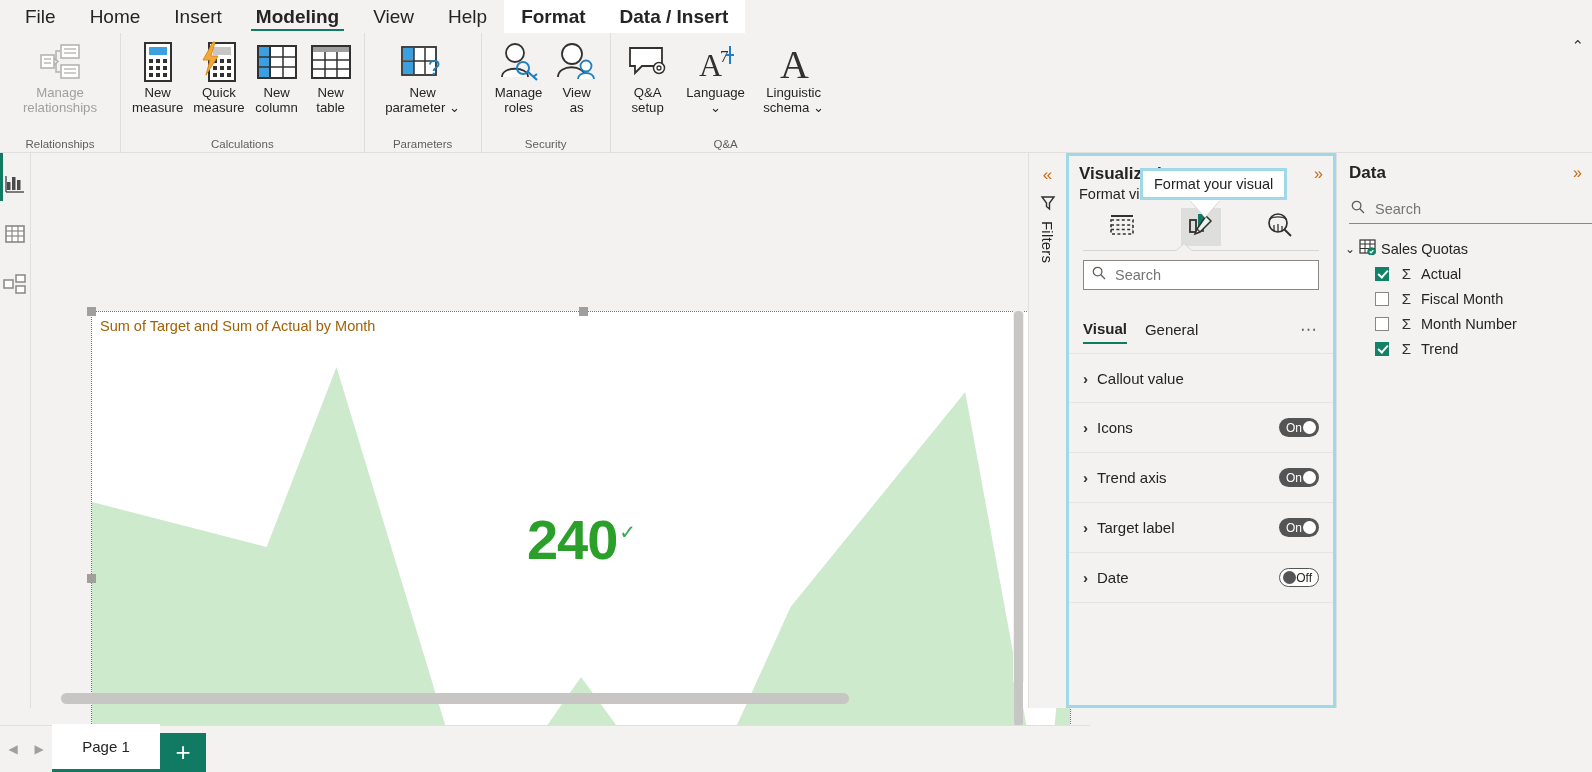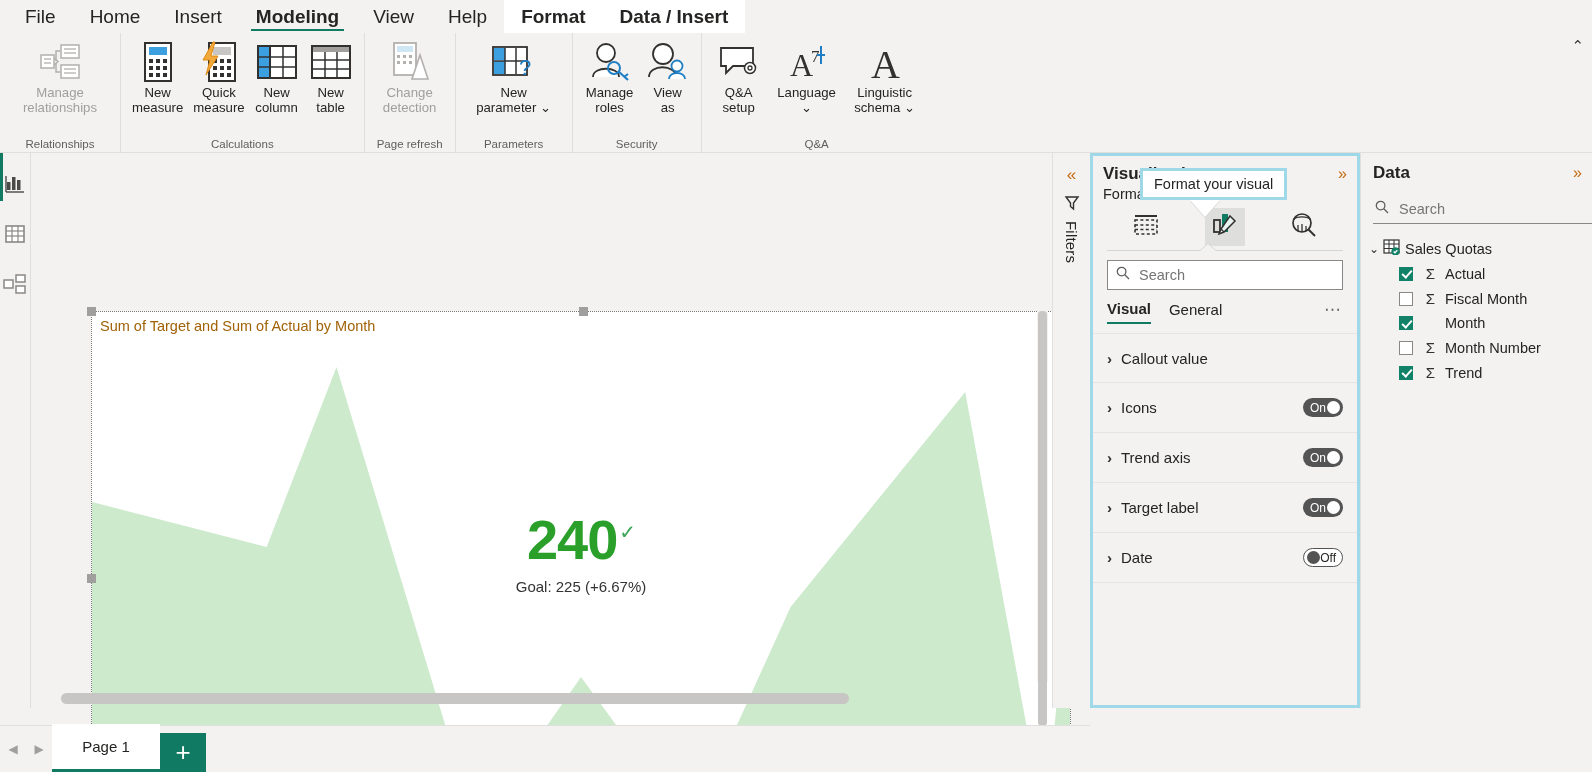--- a/index.html
+++ b/index.html
@@ -74,21 +74,21 @@
   .viz-tabs { display:flex; align-items:center; justify-content:space-around; padding:6px 14px 4px 14px; }
   .viz-tab { width:40px; height:38px; display:flex; align-items:center; justify-content:center; cursor:pointer; }
   .viz-tab.sel { background:#dededc; }
   .viz-tabs-sep { height:1px; background:#d6d4d2; margin:0 14px; position:relative; }
   .caret-up { position:absolute; left:92px; top:-7px; width:0; height:0; border-left:9px solid transparent; border-right:9px solid transparent; border-bottom:8px solid #d6d4d2; }
   .caret-up:after { content:""; position:absolute; left:-8px; top:1px; width:0; height:0; border-left:8px solid transparent; border-right:8px solid transparent; border-bottom:7px solid #f3f2f1; }
 
   .viz-search { margin:9px 14px 0 14px; height:30px; background:#fff; border:1px solid #8a8886; display:flex; align-items:center; padding:0 8px; }
   .viz-search input { border:none; outline:none; font-size:14.5px; font-family:"Liberation Sans", sans-serif; color:#605e5c; width:100%; background:transparent; }
 
-  .viz-subtabs { display:flex; align-items:center; padding:9px 14px 0 14px; }
+  .viz-subtabs { display:flex; align-items:center; padding:29px 14px 0 14px; }
   .viz-subtab { font-size:15px; margin-right:18px; cursor:pointer; padding-bottom:5px; color:#252423; }
   .viz-subtab.sel { font-weight:bold; border-bottom:2.5px solid #107a62; }
   .viz-dots { margin-left:auto; font-size:17px; color:#605e5c; letter-spacing:2px; cursor:pointer; padding-bottom:5px; }
 
   .fmt-list { margin-top:8px; }
   .fmt-row { height:50px; display:flex; align-items:center; padding:0 14px; border-bottom:1px solid #e6e4e2; }
   .fmt-row:first-child { border-top:1px solid #e6e4e2; }
   .fmt-chev { font-size:15px; color:#323130; margin-right:9px; font-weight:bold; }
   .fmt-label { font-size:15px; color:#252423; }
   .toggle { margin-left:auto; width:40px; height:19px; border-radius:10px; display:flex; align-items:center; position:relative; }
@@ -98,21 +98,21 @@
   .toggle.on .knob { background:#fff; right:3px; }
   .toggle.off .knob { background:#545454; left:3px; }
   .toggle .t { font-size:12px; color:#fff; padding-left:7px; }
   .toggle.off .t { color:#252423; padding-left:0; padding-right:6px; }
 
   
   .tooltip { position:absolute; left:1140px; top:168px; background:#fff; border:3px solid #9fd9e8; padding:5px 11px; font-size:14.5px; color:#252423; z-index:30; }
   .tooltip-tail { position:absolute; left:1190px; top:200px; width:0; height:0; border-left:15px solid transparent; border-right:15px solid transparent; border-top:17px solid #fff; z-index:29; filter:drop-shadow(0 1px 0 #d6d4d2); }
 
   
-  .data-pane { width:232px; background:#f3f2f1; border-left:1px solid #e1dfdd; }
+  .data-pane { width:256px; background:#f3f2f1; border-left:1px solid #e1dfdd; }
   .data-head { display:flex; align-items:center; justify-content:space-between; padding:10px 10px 2px 12px; }
   .data-title { font-size:17px; font-weight:bold; }
   .data-expand { font-size:16px; color:#c56a10; cursor:pointer; }
   .data-search { margin:10px 0 0 12px; height:29px; border-bottom:1px solid #8a8886; display:flex; align-items:center; }
   .data-search input { border:none; outline:none; background:transparent; font-size:14.5px; color:#605e5c; font-family:"Liberation Sans", sans-serif; width:150px; }
   .data-tree { padding:12px 0 0 8px; }
   .tree-table { display:flex; align-items:center; font-size:14.5px; padding:3px 0; }
   .tree-chev { font-size:12px; margin-right:4px; color:#323130; }
   .tree-field { display:flex; align-items:center; font-size:14.5px; padding:4px 0 4px 30px; }
   .cb { width:14px; height:14px; border:1.3px solid #8a8886; background:#fff; margin-right:10px; display:inline-block; position:relative; flex:none; }
@@ -256,44 +256,20 @@
             <line x1="3" y1="27" x2="39" y2="27" stroke="#323130" stroke-width="1.5"></line>
           </svg>
         </span>
         <span class="lbl">New
 table</span>
       </div>
     </div>
     <div class="rglabel">Calculations</div>
   </div>
 
-  <div class="rgroup">
-    <div class="rgitems">
-      <div class="ritem disabled" style="min-width:78px">
-        <span class="ico">
-          <svg width="40" height="42" viewBox="0 0 40 42">
-            <rect x="4" y="2" width="22" height="32" fill="#fff" stroke="#b3b0ad" stroke-width="1.8"></rect>
-            <rect x="7" y="5" width="16" height="6" fill="#cfe6f5"></rect>
-            <g fill="#b3b0ad">
-                <rect x="7" y="14" width="3" height="3"></rect>
-                <rect x="13" y="14" width="3" height="3"></rect>
-                <rect x="19" y="14" width="3" height="3"></rect>
-            <rect x="7" y="20" width="3" height="3"></rect>
-                <rect x="13" y="20" width="3" height="3"></rect>
-                <rect x="19" y="20" width="3" height="3"></rect>
-              </g>
-            <path d="M30 14 L38 38 L22 38 Z" fill="#fff" stroke="#b3b0ad" stroke-width="1.6"></path>
-          </svg>
-        </span>
-        <span class="lbl">Change
-detection</span>
-      </div>
-    </div>
-    <div class="rglabel">Page refresh</div>
-  </div>
 
   <div class="rgroup">
     <div class="rgitems">
       <div class="ritem" style="min-width:104px">
         <span class="ico">
           <svg width="46" height="40" viewBox="0 0 46 40">
             <rect x="2" y="5" width="34" height="28" fill="#fff" stroke="#323130" stroke-width="1.8"></rect>
             <rect x="3" y="6" width="11" height="12" fill="#3c9fe0"></rect>
             <rect x="3" y="19" width="11" height="13" fill="#3c9fe0"></rect>
             <line x1="14" y1="6" x2="14" y2="32" stroke="#323130" stroke-width="1.5"></line>
@@ -424,21 +400,20 @@
       <div class="visual-title">Sum of Target and Sum of Actual by Month</div>
 
       <div class="kpi-area">
         <svg class="kpi-svg" viewBox="0 0 980 480" preserveAspectRatio="none">
           <polygon points="0,155 175,200 245,20 385,480 490,330 600,480 700,260 875,45 955,480 980,215 980,480 0,480" fill="#cdeacd"></polygon>
         </svg>
       </div>
 
       <div class="kpi-callout">
         <div class="kpi-value"><span>240</span><span class="kpi-check">✓</span></div>
-        <div class="kpi-goal">Goal: 225 (+6.67%)</div>
       </div>
 
       <div class="vis-handle" style="left:-5px; top:-5px;"></div>
       <div class="vis-handle" style="left:487px; top:-5px;"></div>
       <div class="vis-handle" style="left:-5px; top:262px;"></div>
 
     </div>
 
     <div class="vscroll" style="right:4px; top:158px; bottom:26px;">
       <div class="thumb"></div>
@@ -596,25 +571,20 @@
         <span class="cb checked"></span>
         <span class="sigma">Σ</span>
         <span>Actual</span>
       </div>
       <div class="tree-field">
         <span class="cb"></span>
         <span class="sigma">Σ</span>
         <span>Fiscal Month</span>
       </div>
       <div class="tree-field">
-        <span class="cb checked"></span>
-        <span class="sigma"></span>
-        <span>Month</span>
-      </div>
-      <div class="tree-field">
         <span class="cb"></span>
         <span class="sigma">Σ</span>
         <span>Month Number</span>
       </div>
       <div class="tree-field">
         <span class="cb checked"></span>
         <span class="sigma">Σ</span>
         <span>Trend</span>
       </div>
     </div>

